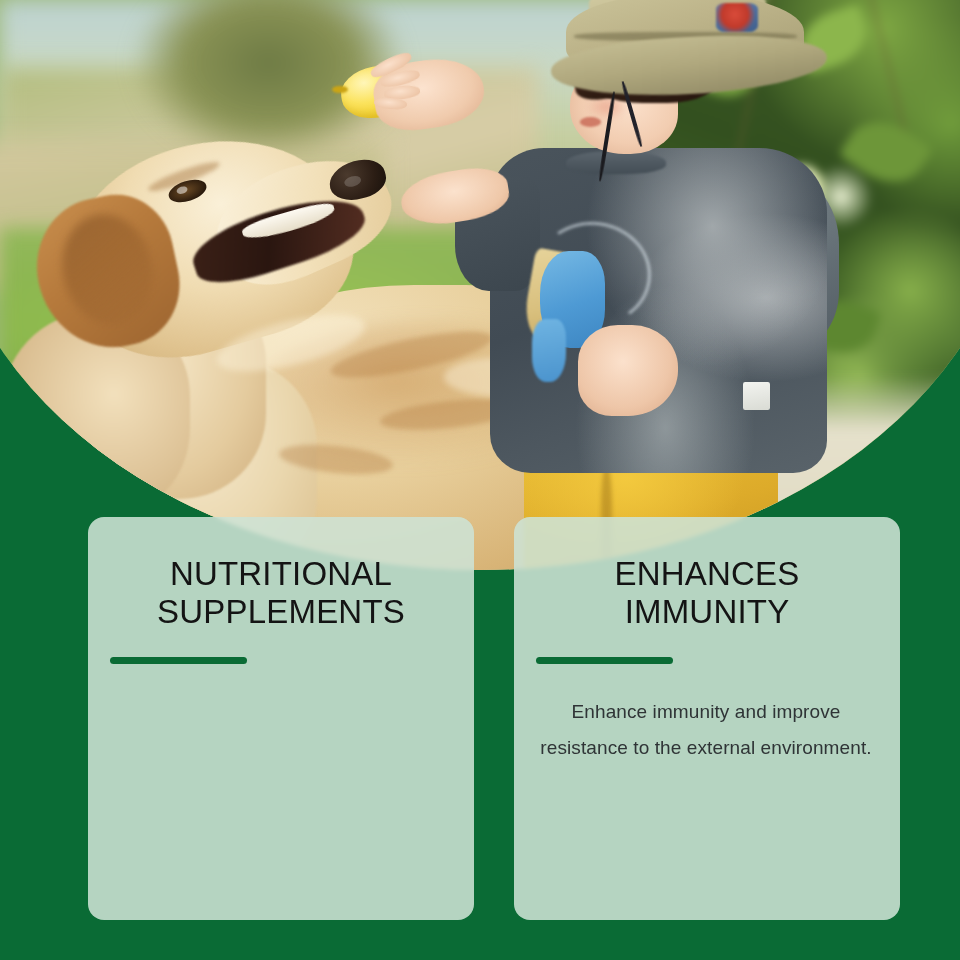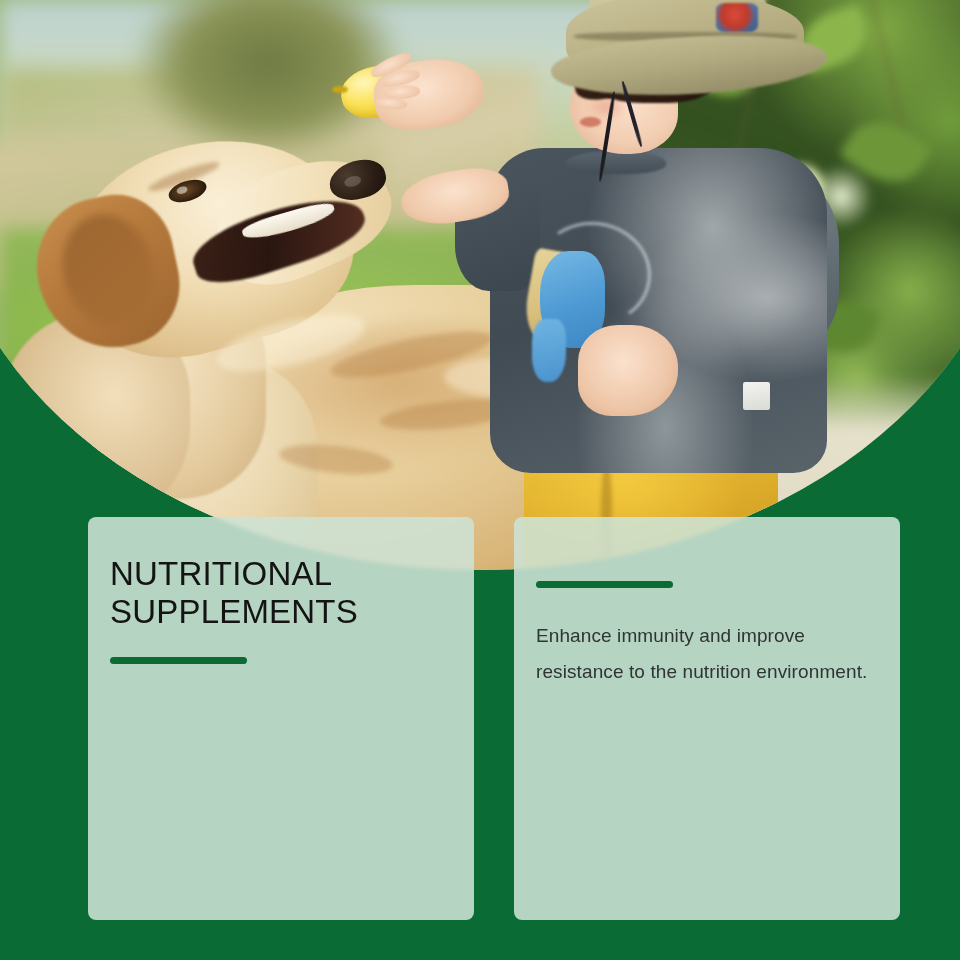--- a/index.html
+++ b/index.html
@@ -442,25 +442,26 @@
     left: 88px;
     top: 517px;
     width: 812px;
     height: 403px;
     display: flex;
     gap: 40px;
   }
 
   .card {
     flex: 1 1 0;
-    border-radius: 8px;
+    border-radius: 16px;
     background: rgba(205, 226, 213, 0.88);
     padding: 38px 22px 7px 22px;
     position: relative;
     backdrop-filter: blur(2px);
+    text-align: center;
   }
 
   .card-title {
     font-size: 33px;
     line-height: 38px;
     font-weight: 400;
     letter-spacing: 0.2px;
     color: #141414;
     text-transform: uppercase;
     white-space: pre-line;
@@ -578,19 +579,21 @@
 
   <div class="cards">
 
     <div class="card">
       <div class="card-title">NUTRITIONAL
 SUPPLEMENTS</div>
       <div class="card-rule"></div>
     </div>
 
     <div class="card">
+      <div class="card-title">ENHANCES
+IMMUNITY</div>
       <div class="card-rule"></div>
-      <div class="card-desc">Enhance immunity and improve resistance to the nutrition environment.</div>
+      <div class="card-desc">Enhance immunity and improve resistance to the external environment.</div>
     </div>
 
   </div>
 
 </div>
 
 </body></html>

